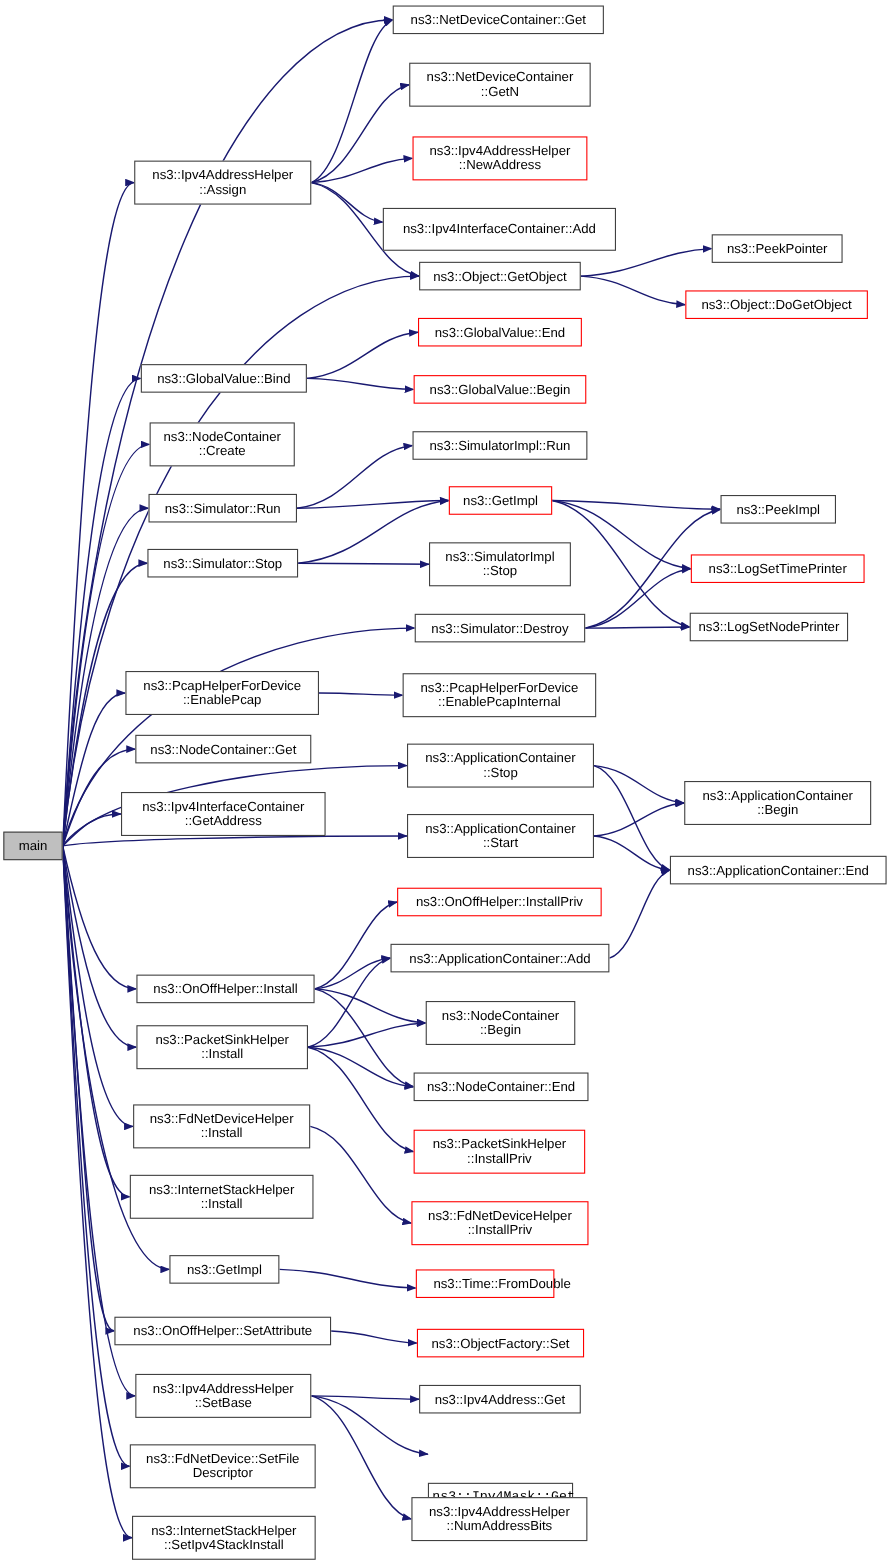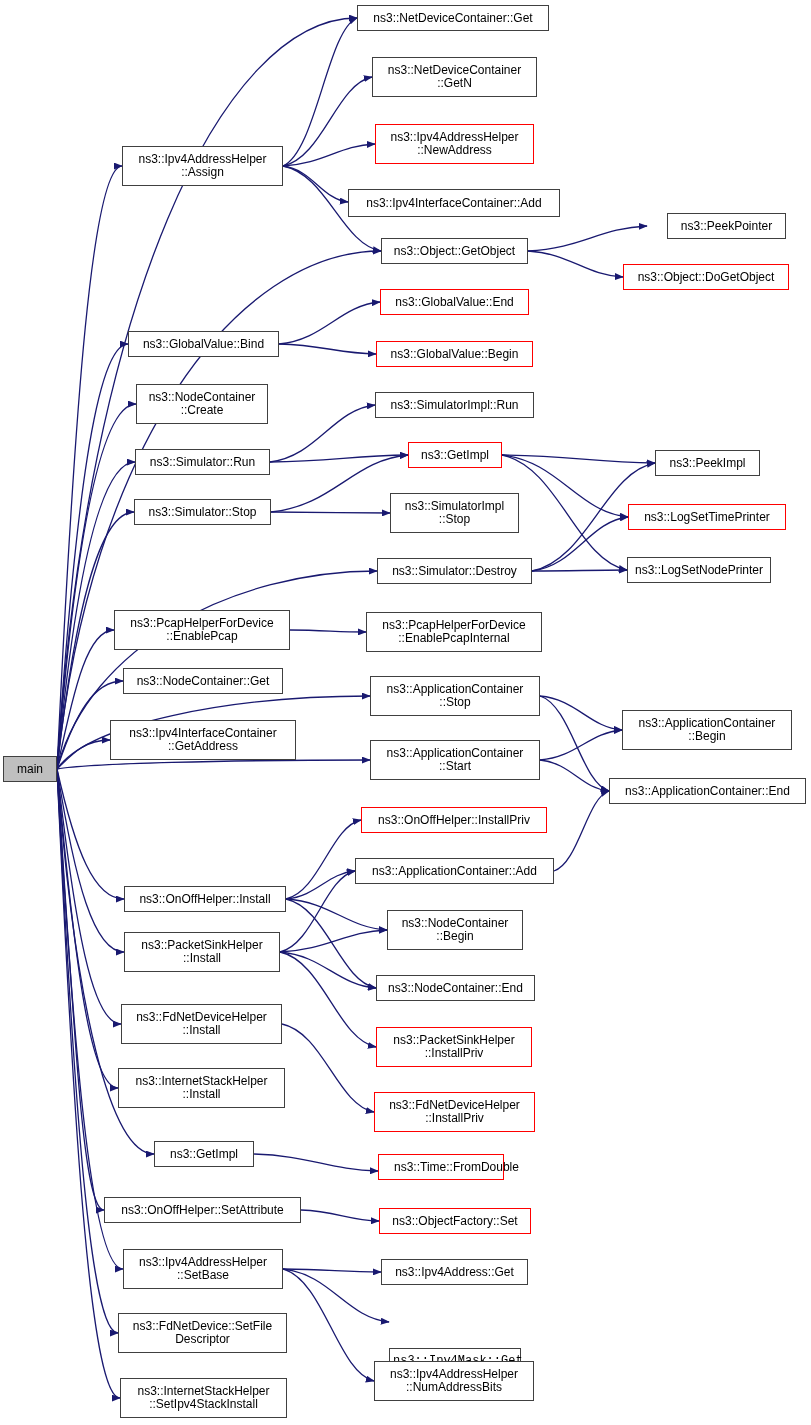--- a/index.html
+++ b/index.html
@@ -129,23 +129,23 @@
   </svg>
   <div id="node-layer">
       <div class="node root" style="left: 3px; top: 756px; width: 54px; height: 26px;"><span class="lbl">main</span></div>
       <div class="node" style="left: 122px; top: 146px; width: 161px; height: 40px;"><span class="lbl">ns3::Ipv4AddressHelper
 ::Assign</span></div>
       <div class="node" style="left: 357px; top: 5px; width: 192px; height: 26px;"><span class="lbl">ns3::NetDeviceContainer::Get</span></div>
       <div class="node" style="left: 372px; top: 57px; width: 165px; height: 40px;"><span class="lbl">ns3::NetDeviceContainer
 ::GetN</span></div>
       <div class="node red" style="left: 375px; top: 124px; width: 159px; height: 40px;"><span class="lbl">ns3::Ipv4AddressHelper
 ::NewAddress</span></div>
-      <div class="node" style="left: 348px; top: 189px; width: 212px; height: 28px;"><span class="lbl">ns3::Ipv4InterfaceContainer::Add</span></div>
+      <div class="node" style="left: 348px; top: 189px; width: 212px; height: 39px;"><span class="lbl">ns3::Ipv4InterfaceContainer::Add</span></div>
       <div class="node" style="left: 381px; top: 238px; width: 147px; height: 26px;"><span class="lbl">ns3::Object::GetObject</span></div>
-      <div class="node" style="left: 647px; top: 213px; width: 119px; height: 26px; margin-left: 20px;"><span class="lbl">ns3::PeekPointer</span></div>
+      <div class="node" style="left: 647px; top: 213px; width: 119px; height: 26px;"><span class="lbl">ns3::PeekPointer</span></div>
       <div class="node red" style="left: 623px; top: 264px; width: 166px; height: 26px;"><span class="lbl">ns3::Object::DoGetObject</span></div>
       <div class="node" style="left: 128px; top: 331px; width: 151px; height: 26px;"><span class="lbl">ns3::GlobalValue::Bind</span></div>
       <div class="node red" style="left: 380px; top: 289px; width: 149px; height: 26px;"><span class="lbl">ns3::GlobalValue::End</span></div>
       <div class="node red" style="left: 376px; top: 341px; width: 157px; height: 26px;"><span class="lbl">ns3::GlobalValue::Begin</span></div>
       <div class="node" style="left: 136px; top: 384px; width: 132px; height: 40px;"><span class="lbl">ns3::NodeContainer
 ::Create</span></div>
       <div class="node" style="left: 375px; top: 392px; width: 159px; height: 26px;"><span class="lbl">ns3::SimulatorImpl::Run</span></div>
       <div class="node" style="left: 135px; top: 449px; width: 135px; height: 26px;"><span class="lbl">ns3::Simulator::Run</span></div>
       <div class="node red" style="left: 408px; top: 442px; width: 94px; height: 26px;"><span class="lbl">ns3::GetImpl</span></div>
       <div class="node" style="left: 655px; top: 450px; width: 105px; height: 26px;"><span class="lbl">ns3::PeekImpl</span></div>

